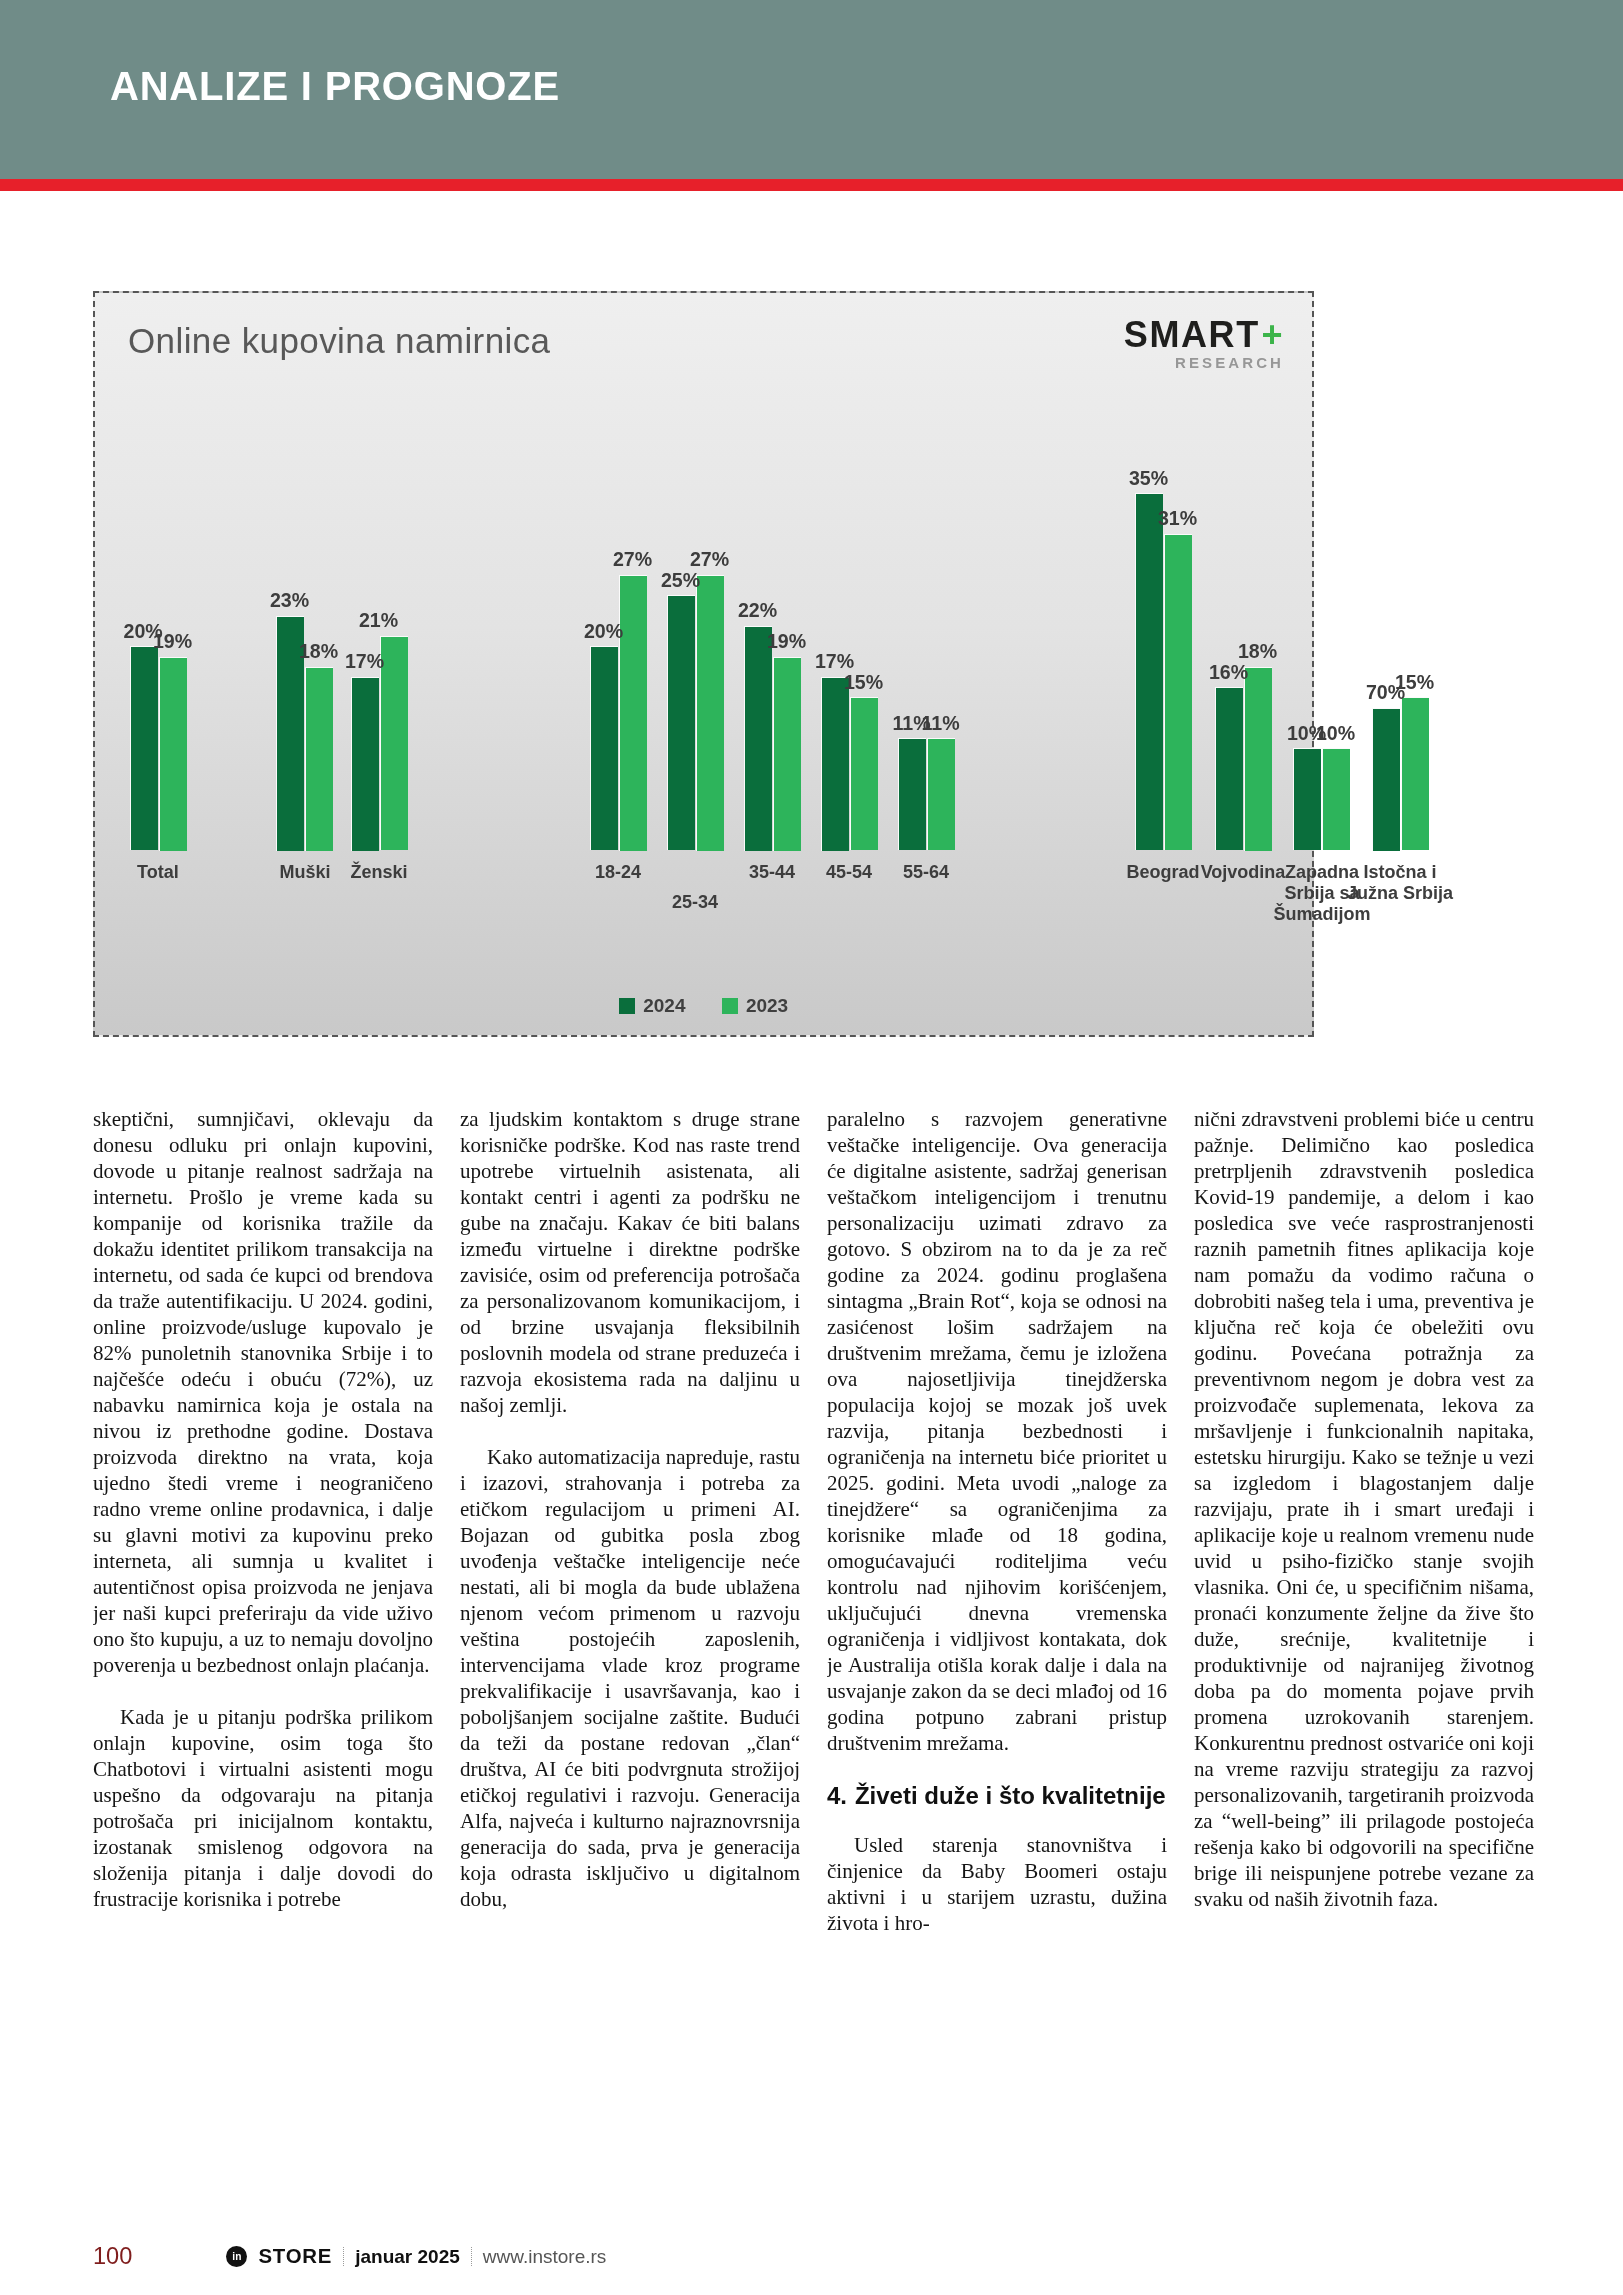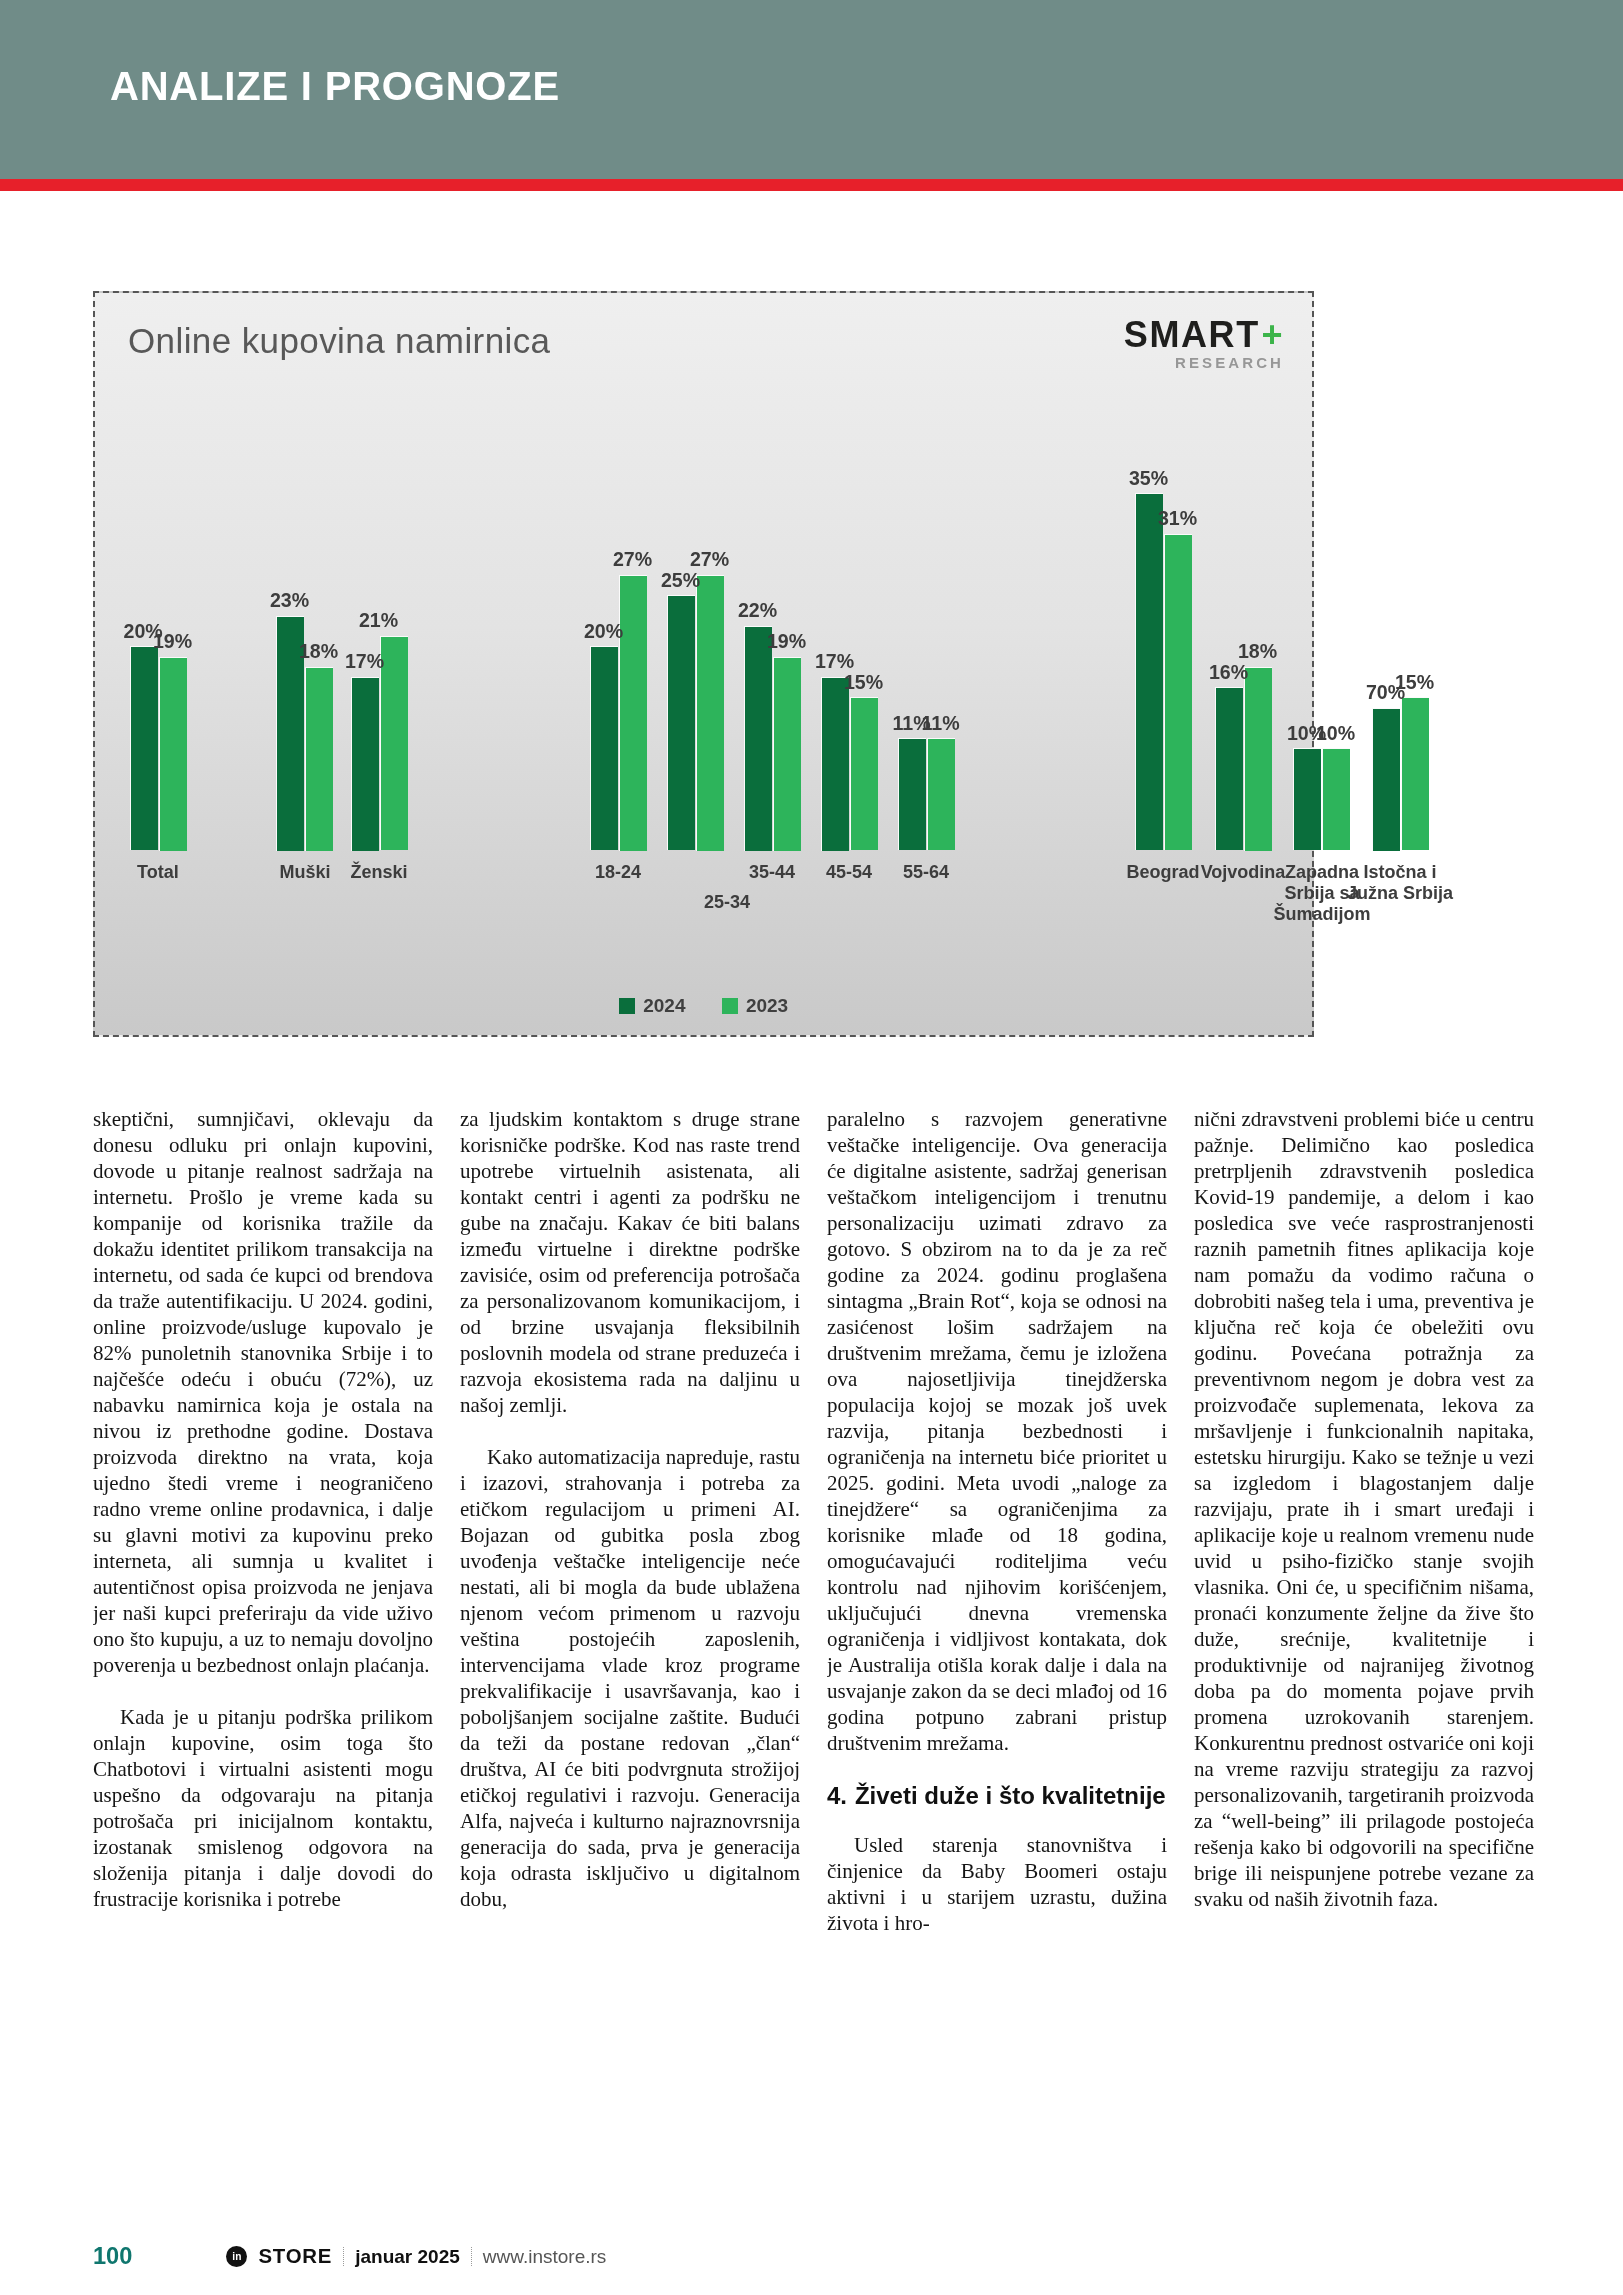--- a/index.html
+++ b/index.html
@@ -37,21 +37,21 @@
     font-size:21px;line-height:26px;color:var(--bodyText);text-align:justify;}
   .para{margin:0;}
   .para + .para{margin-top:26px;}
   .para.indent{text-indent:27px;}
   .col-heading{display:flex;gap:7.9px;margin:25px 0 22px 0;font-family:"Liberation Sans",sans-serif;
     font-size:24px;line-height:29px;font-weight:bold;color:#101010;text-align:left;}
   .h-num{flex:0 0 auto;}
 
   
   .footer{position:absolute;left:93px;top:2243px;width:1440px;display:flex;align-items:center;font-size:19px;color:#333;}
-  .pageno{font-size:23.6px;font-weight:bold;color:#0f766e;}
+  .pageno{font-size:23.6px;font-weight:normal;color:#7f1d1d;}
   .brandrow{display:flex;align-items:center;gap:11px;margin-left:94px;}
   .logo-circle{width:21px;height:21px;border-radius:50%;background:#121212;color:#fff;display:flex;align-items:center;justify-content:center;font-size:10.2px;font-weight:bold;}
   .brand{font-weight:bold;letter-spacing:0.8px;font-size:20.4px;color:#101010;}
   .sep{width:0;height:19px;border-left:1.6px dotted #9b9b9b;}
   .issue{font-weight:bold;color:#101010;}
   .site{color:#555555;}
 </style>
 </head>
 <body>
 
@@ -96,21 +96,21 @@
           <div class="bar b23" style="left: 524px; width: 27.5px; height: 276px; top: 282px;"></div>
           <div class="val-label" style="left: 473px; top: 327px;">20%</div>
           <div class="val-label" style="left: 502px; top: 255px;">27%</div>
           <div class="cat-label" style="left: 468px; top: 569px;">18-24</div>
         </div>
         <div class="bar-group">
           <div class="bar b24" style="left: 572px; width: 27.5px; height: 255px; top: 302px;"></div>
           <div class="bar b23" style="left: 601px; width: 27.5px; height: 276px; top: 282px;"></div>
           <div class="val-label" style="left: 550px; top: 276px;">25%</div>
           <div class="val-label" style="left: 579px; top: 255px;">27%</div>
-          <div class="cat-label" style="left: 545px; top: 599px; text-align: right;">25-34</div>
+          <div class="cat-label" style="left: 545px; top: 599px;">25-34</div>
         </div>
         <div class="bar-group">
           <div class="bar b24" style="left: 649px; width: 27.5px; height: 225px; top: 333px;"></div>
           <div class="bar b23" style="left: 678px; width: 27.5px; height: 194px; top: 364px;"></div>
           <div class="val-label" style="left: 627px; top: 306px;">22%</div>
           <div class="val-label" style="left: 656px; top: 337px;">19%</div>
           <div class="cat-label" style="left: 622px; top: 569px;">35-44</div>
         </div>
         <div class="bar-group">
           <div class="bar b24" style="left: 726px; width: 27.5px; height: 174px; top: 384px;"></div>

